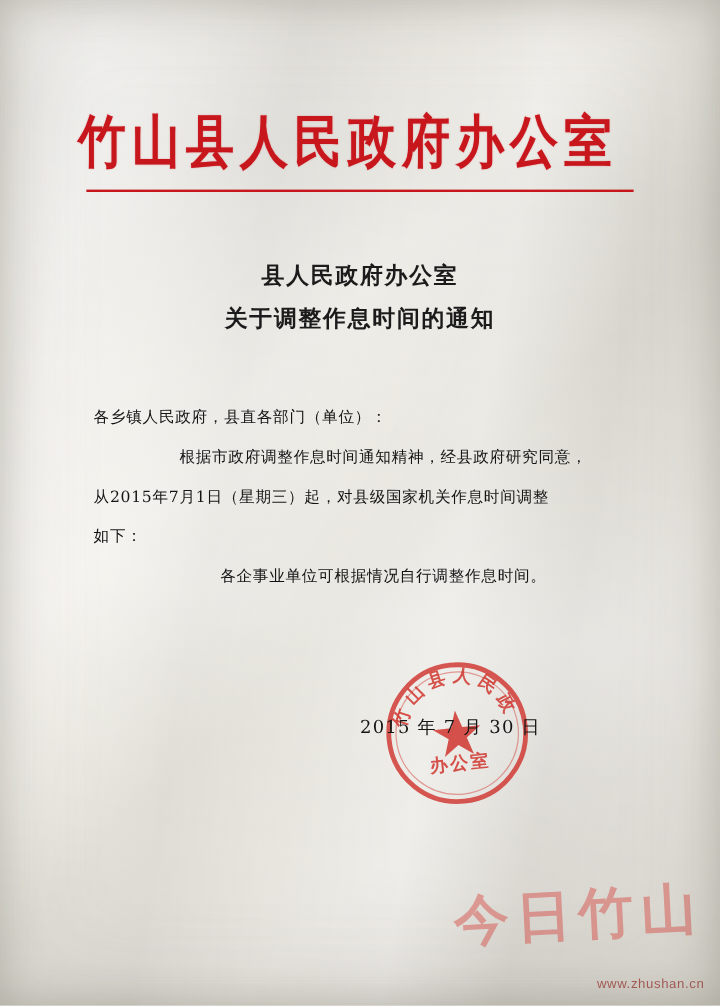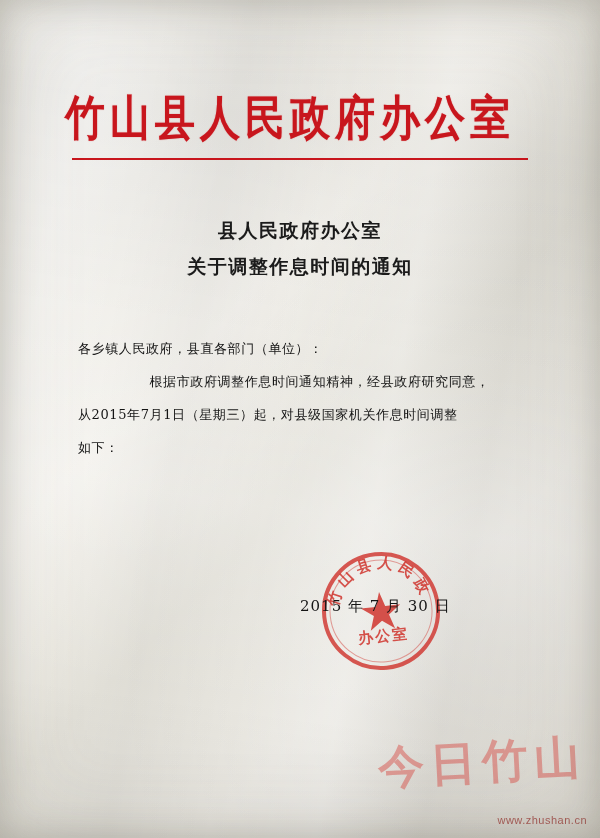--- a/index.html
+++ b/index.html
@@ -189,20 +189,21 @@
   <div class="subject">
     <div class="line">县人民政府办公室</div>
     <div class="line">关于调整作息时间的通知</div>
   </div>
 
   <div class="body-text">
     <p>各乡镇人民政府，县直各部门（单位）：</p>
     <p class="indent">根据市政府调整作息时间通知精神，经县政府研究同意，</p>
     <p>从2015年7月1日（星期三）起，对县级国家机关作息时间调整</p>
     <p>如下：</p>
+    <p class="indent">各企事业单位可根据情况自行调整作息时间。</p>
   </div>
 
   <div class="seal">
     <svg width="126" height="126" viewBox="0 0 126 126" xmlns="http://www.w3.org/2000/svg">
       <g transform="rotate(-6 63 63)">
         <circle cx="63" cy="63" r="57" fill="none" stroke="#d0352e" stroke-width="4" opacity="0.82"></circle>
         <circle cx="63" cy="63" r="51" fill="none" stroke="#d0352e" stroke-width="1" opacity="0.45"></circle>
         <defs>
           <path id="sealArc" d="M 63,63 m -43,0 a 43,43 0 1,1 86,0" fill="none"></path>
         </defs>

